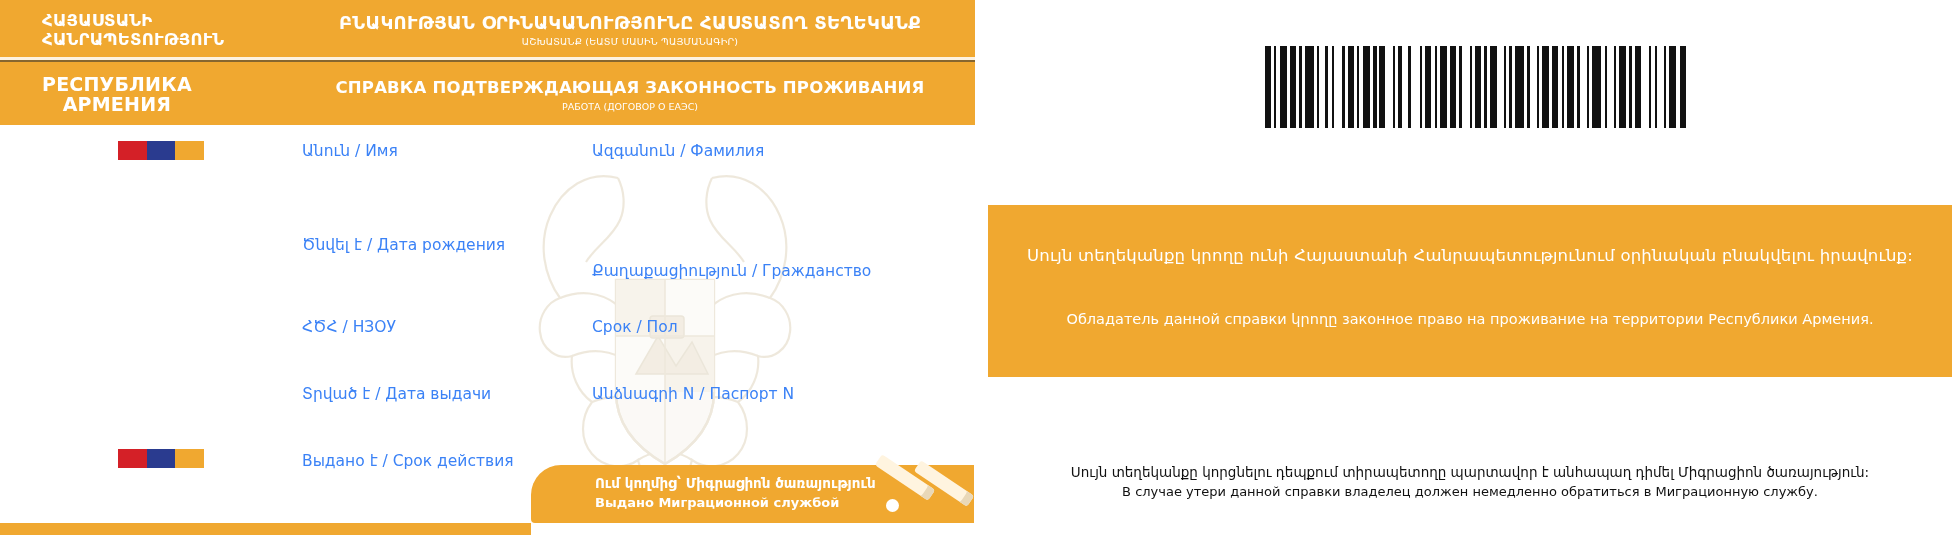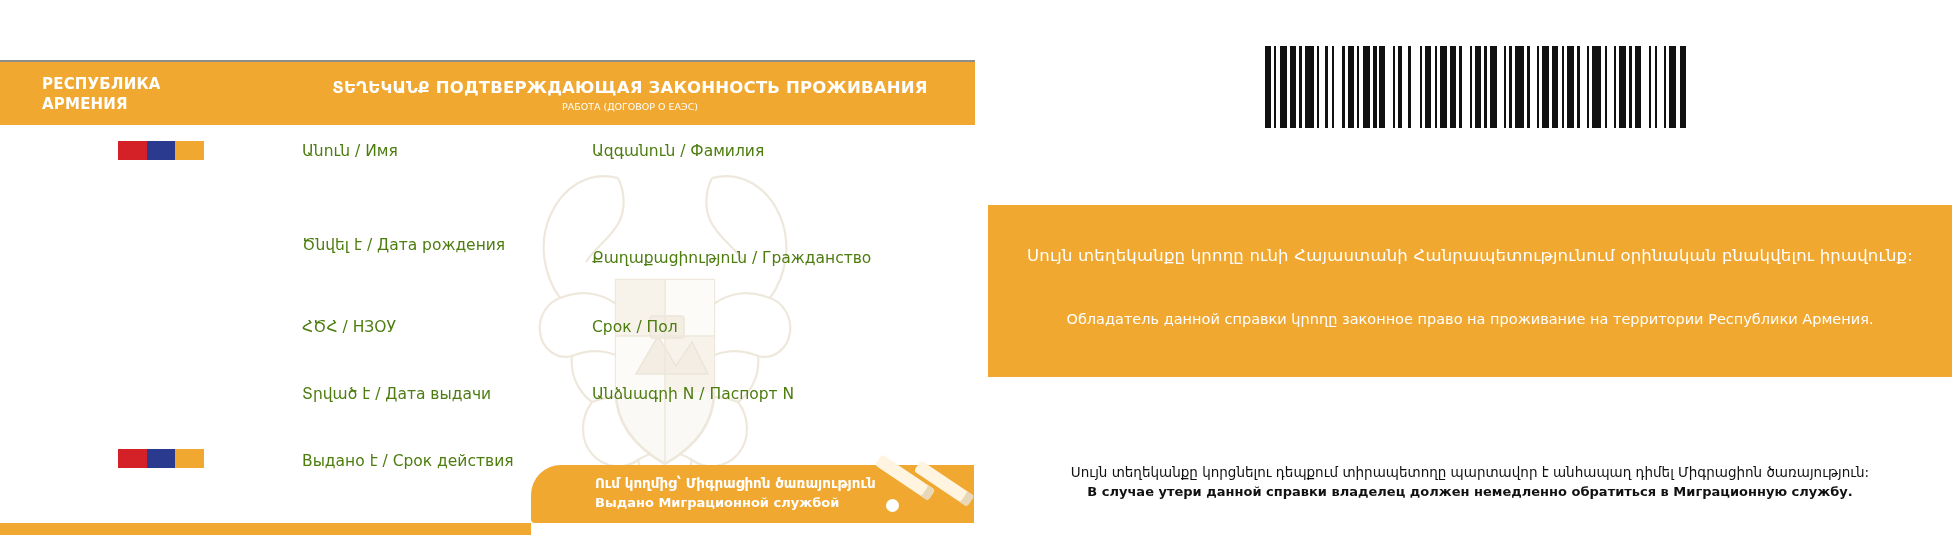--- a/index.html
+++ b/index.html
@@ -92,24 +92,25 @@
     top: 62px;
     width: 975px;
     height: 63px;
     background: #f0a830;
   }
   #header-ru .hdr-left {
     position: absolute;
     left: 42px;
     top: 12px;
     color: #ffffff;
-    font-size: 15px;
+    font-size: 19px;
     font-weight: bold;
     line-height: 20px;
     letter-spacing: 0.2px;
+    text-align: center;
   }
   #header-ru .hdr-title {
     position: absolute;
     left: 320px;
     top: 16px;
     width: 620px;
     color: #ffffff;
     font-size: 16.5px;
     font-weight: bold;
     letter-spacing: 0.2px;
@@ -145,28 +146,28 @@
     left: 500px;
     top: 130px;
     width: 330px;
     height: 395px;
     opacity: 0.30;
   }
 
   
   .field {
     position: absolute;
-    color: #4d7c0f;
+    color: #3b82f6;
     font-size: 15.5px;
     white-space: nowrap;
   }
   #f-name      { left: 302px; top: 142px; }
   #f-surname   { left: 592px; top: 142px; }
   #f-dob       { left: 302px; top: 236px; }
-  #f-citizen   { left: 592px; top: 249px; text-align: center; }
+  #f-citizen   { left: 592px; top: 262px; text-align: center; }
   #f-ssn       { left: 302px; top: 318px; }
   #f-sex       { left: 592px; top: 318px; }
   #f-issued    { left: 302px; top: 385px; }
   #f-passport  { left: 592px; top: 385px; }
   #f-valid     { left: 302px; top: 452px; }
 
   
   #issuer {
     position: absolute;
     left: 531px;
@@ -290,37 +291,44 @@
     color: #111111;
   }
   #footnote .fn-am {
     font-size: 13.5px;
     line-height: 20px;
     margin-top: 32px;
   }
   #footnote .fn-ru {
     font-size: 13px;
     line-height: 20px;
-    font-weight: bold;
   }
 </style>
 </head>
 <body>
 
 <div id="card">
 
+  <div id="header-am">
+    <div class="hdr-left">
+      <div>ՀԱՅԱՍՏԱՆԻ</div>
+      <div>ՀԱՆՐԱՊԵՏՈՒԹՅՈՒՆ</div>
+    </div>
+    <div class="hdr-title">ԲՆԱԿՈՒԹՅԱՆ ՕՐԻՆԱԿԱՆՈՒԹՅՈՒՆԸ ՀԱՍՏԱՏՈՂ ՏԵՂԵԿԱՆՔ</div>
+    <div class="hdr-sub">ԱՇԽԱՏԱՆՔ (ԵԱՏՄ ՄԱՍԻՆ ՊԱՅՄԱՆԱԳԻՐ)</div>
+  </div>
   <div id="hdr-sep"></div>
   <div id="hdr-sep2"></div>
 
   <div id="header-ru">
     <div class="hdr-left">
       <div>РЕСПУБЛИКА</div>
       <div>АРМЕНИЯ</div>
     </div>
-    <div class="hdr-title">ՏԵՂԵԿԱՆՔ ПОДТВЕРЖДАЮЩАЯ ЗАКОННОСТЬ ПРОЖИВАНИЯ</div>
+    <div class="hdr-title">СПРАВКА ПОДТВЕРЖДАЮЩАЯ ЗАКОННОСТЬ ПРОЖИВАНИЯ</div>
     <div class="hdr-sub">РАБОТА (ДОГОВОР О ЕАЭС)</div>
   </div>
 
   <div class="flag" id="flag-top">
     <span class="f-red"></span>
     <span class="f-blue"></span>
     <span class="f-orng"></span>
   </div>
   <div class="flag" id="flag-bottom">
     <span class="f-red"></span>

